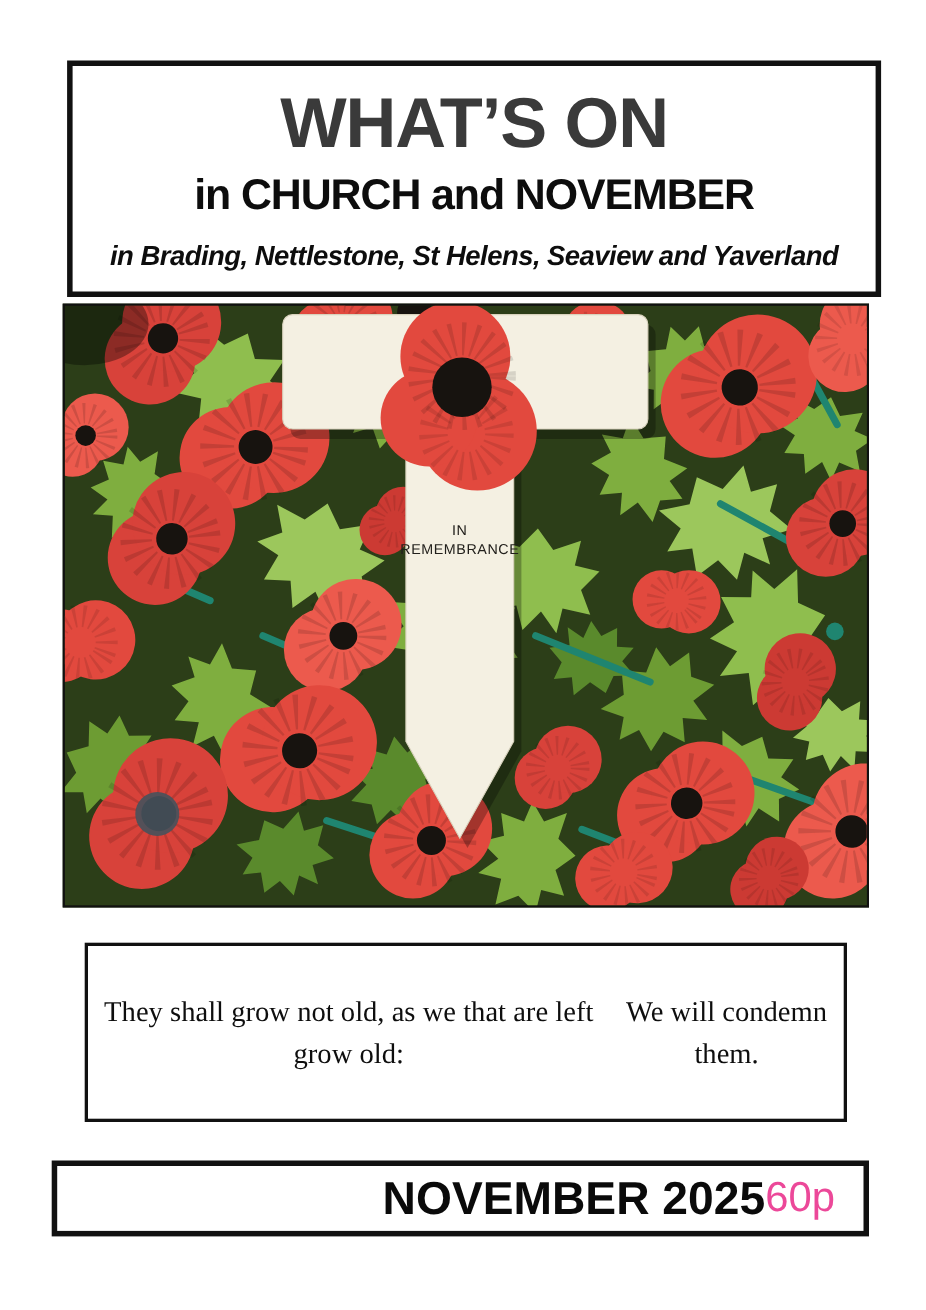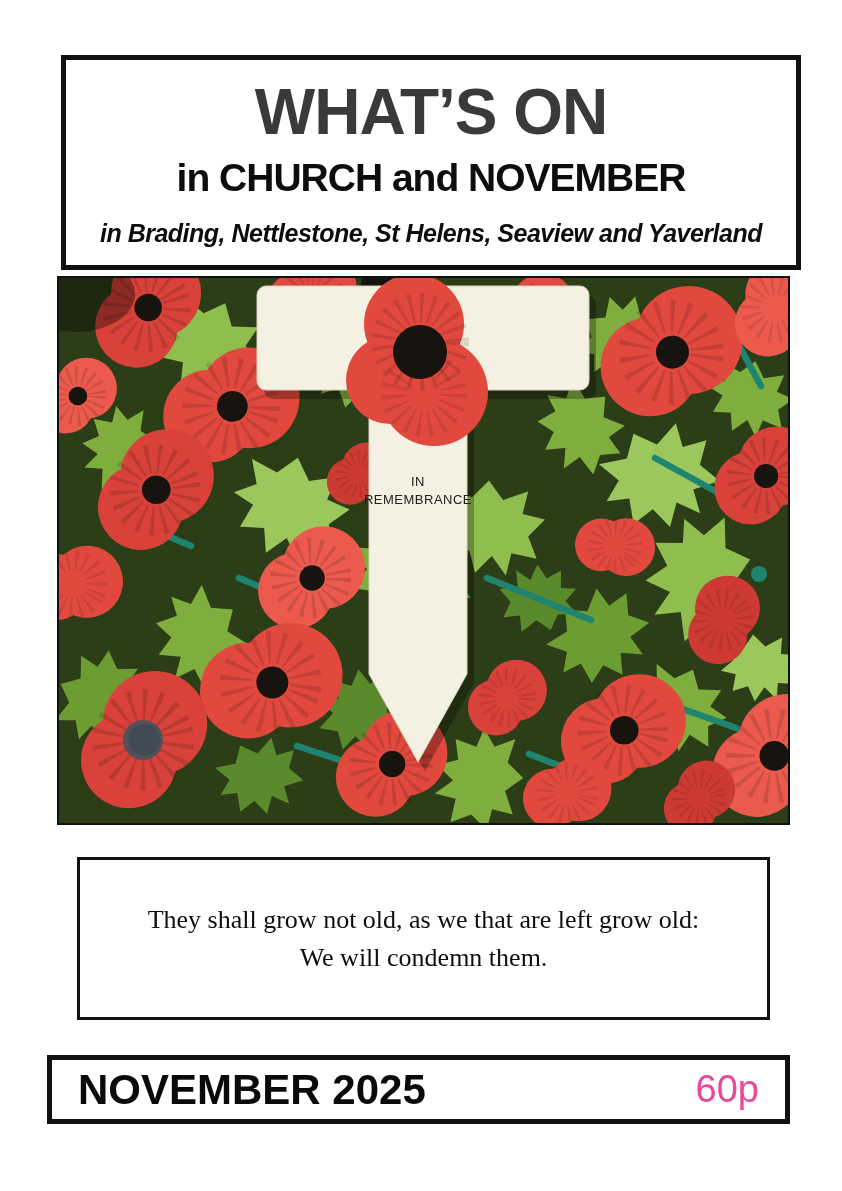--- a/index.html
+++ b/index.html
@@ -25,28 +25,28 @@
     letter-spacing:-0.5px;margin-top:19px;
   }
   .photo-frame{
     position:absolute;left:57px;top:276px;width:729px;height:545px;
     border:2px solid #111;box-sizing:content-box;background:#2c3e18;
   }
   .photo-frame svg{display:block;}
   .poem-box{
     position:absolute;left:77px;top:857px;width:693px;height:163px;
     border:3px solid #111;box-sizing:border-box;background:#fff;
-    display:flex;flex-direction:column;align-items:center;justify-content:center;
+    display:flex;align-items:center;justify-content:center;
     font-family:"Liberation Serif", serif;font-size:26px;line-height:38px;
     color:#0e0e0e;text-align:center;
   }
   .footer-bar{
     position:absolute;left:47px;top:1055px;width:743px;height:69px;
     border:5px solid #111;box-sizing:border-box;background:#fff;
-    display:flex;align-items:center;justify-content:space-between;
+    display:flex;align-items:center;justify-content:flex-end;
     padding:0 26px;
   }
   .footer-issue{font-size:42px;font-weight:bold;letter-spacing:0;color:#0a0a0a;}
   .footer-price{font-size:38px;font-weight:normal;color:#ec4899;}
 </style>
 </head>
 <body>
 
 <div class="header-box">
   <div class="main-title">WHAT’S ON</div>

